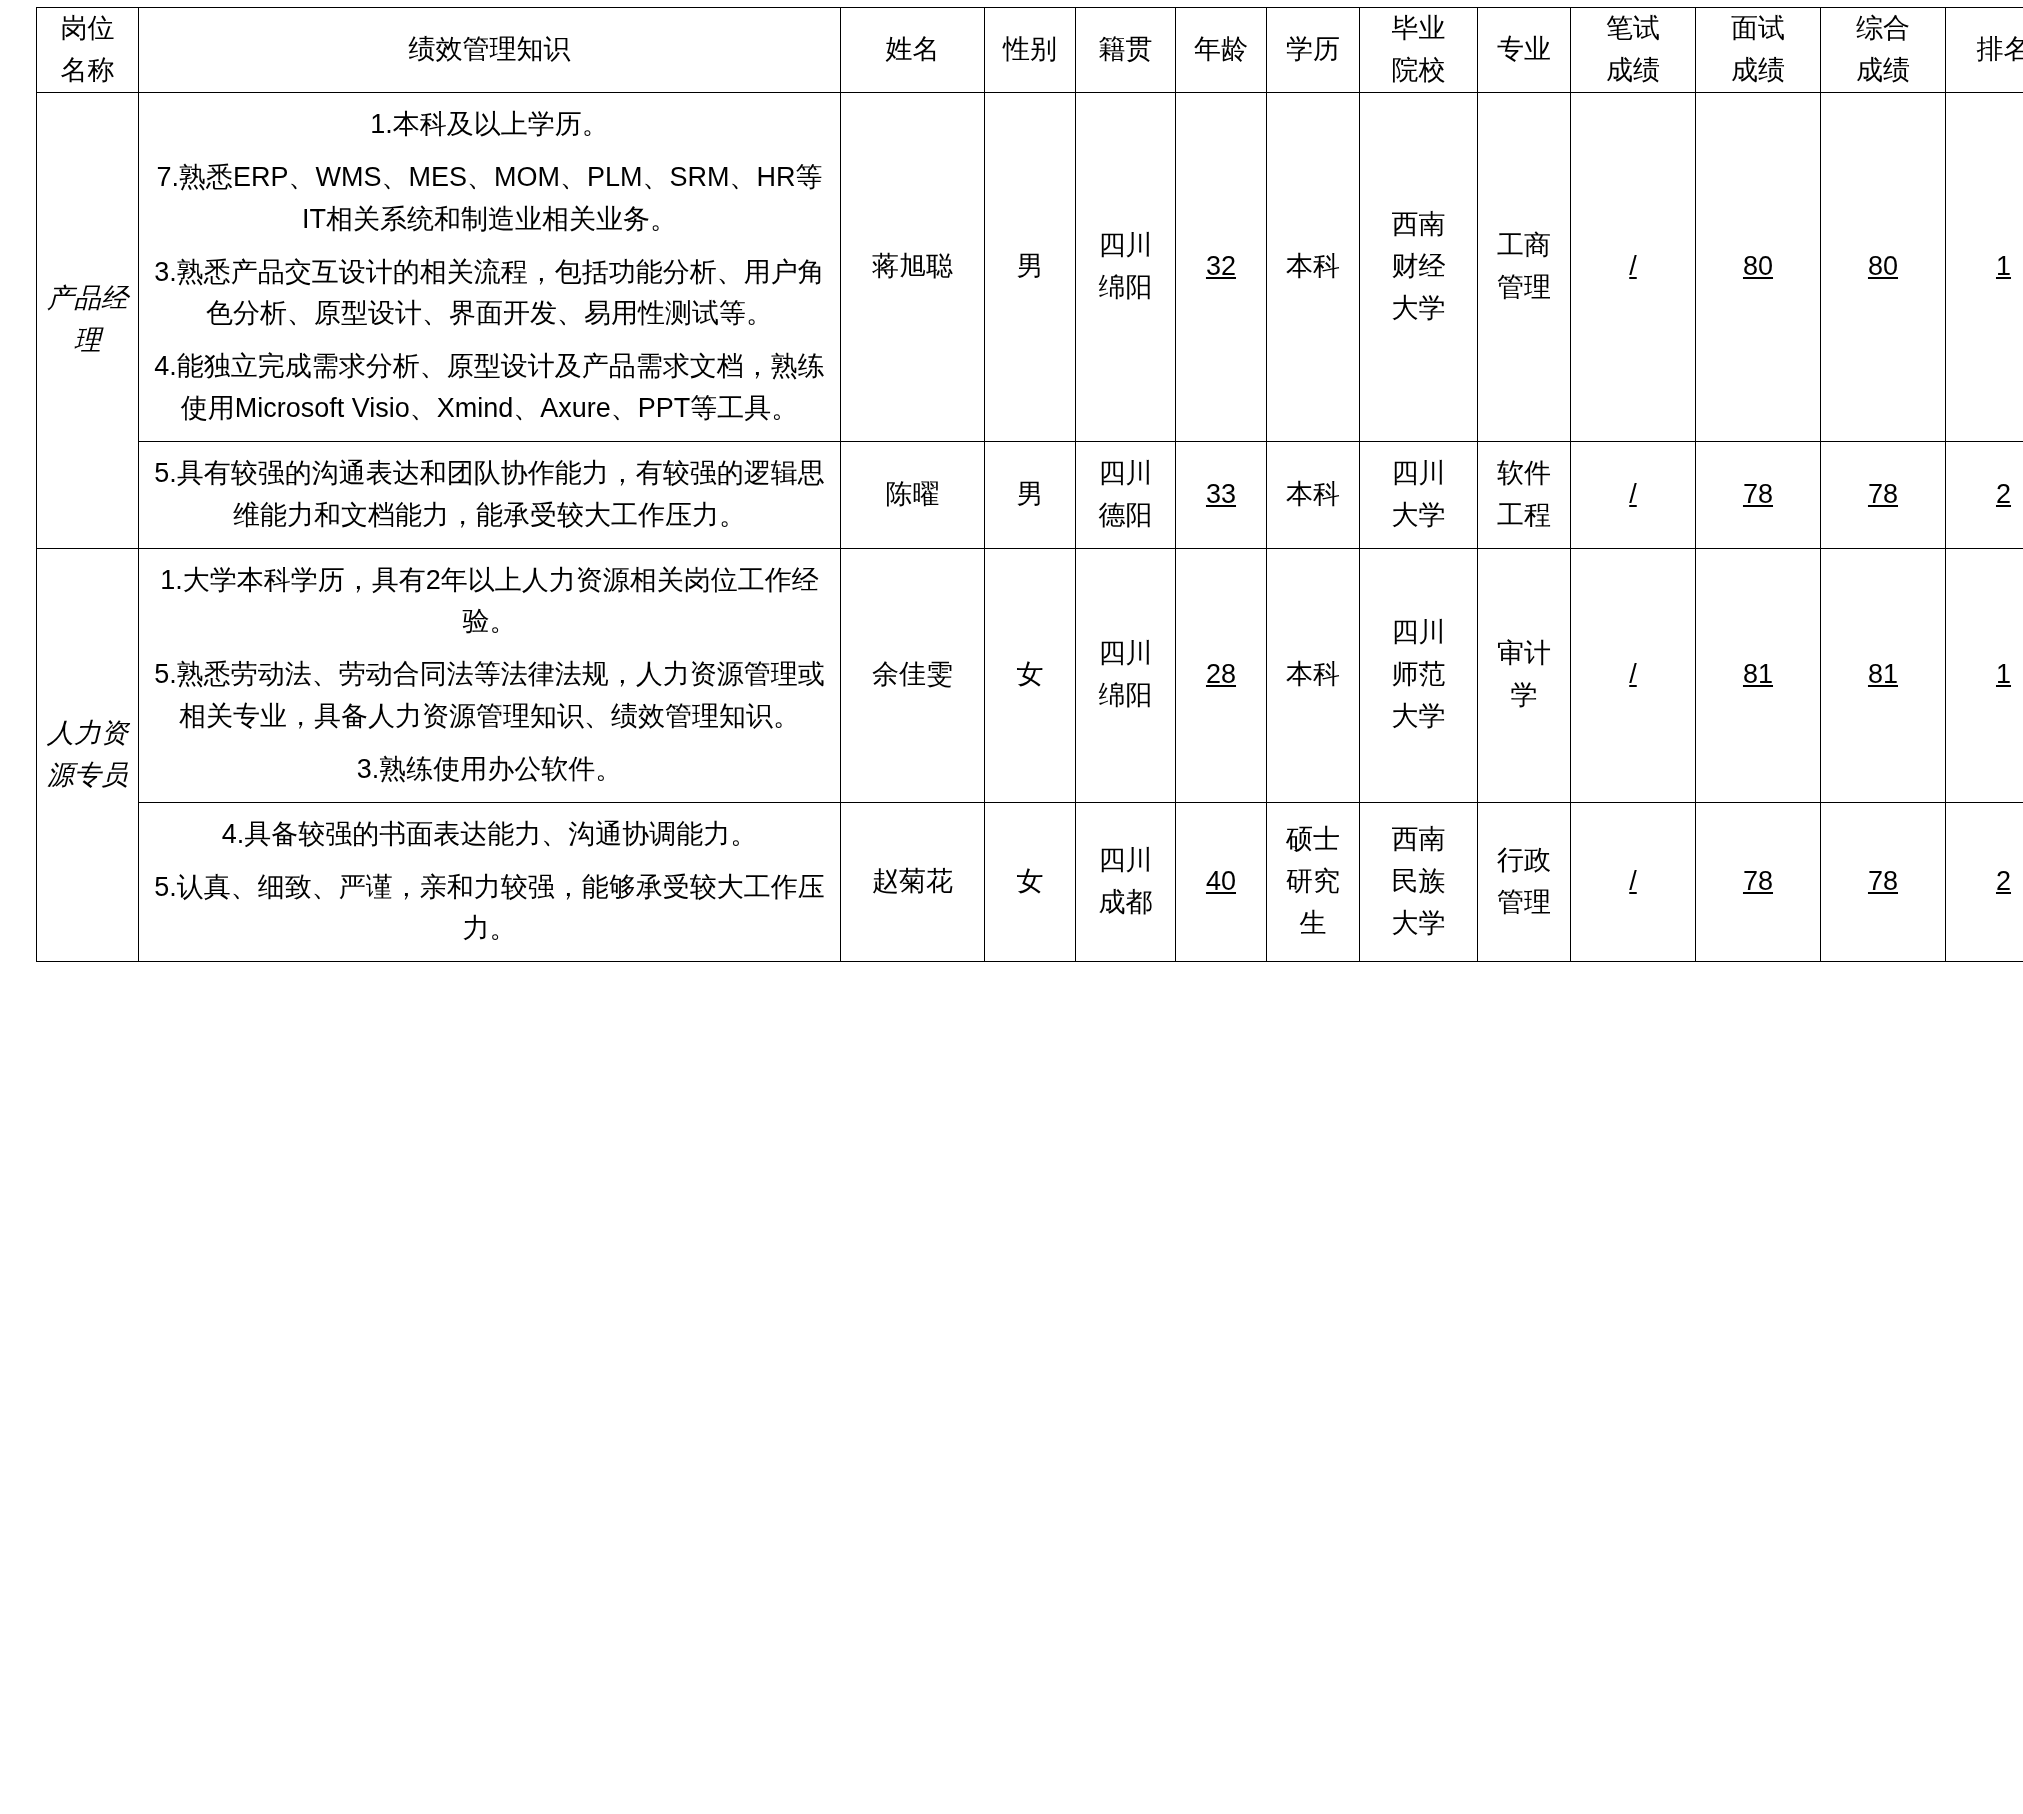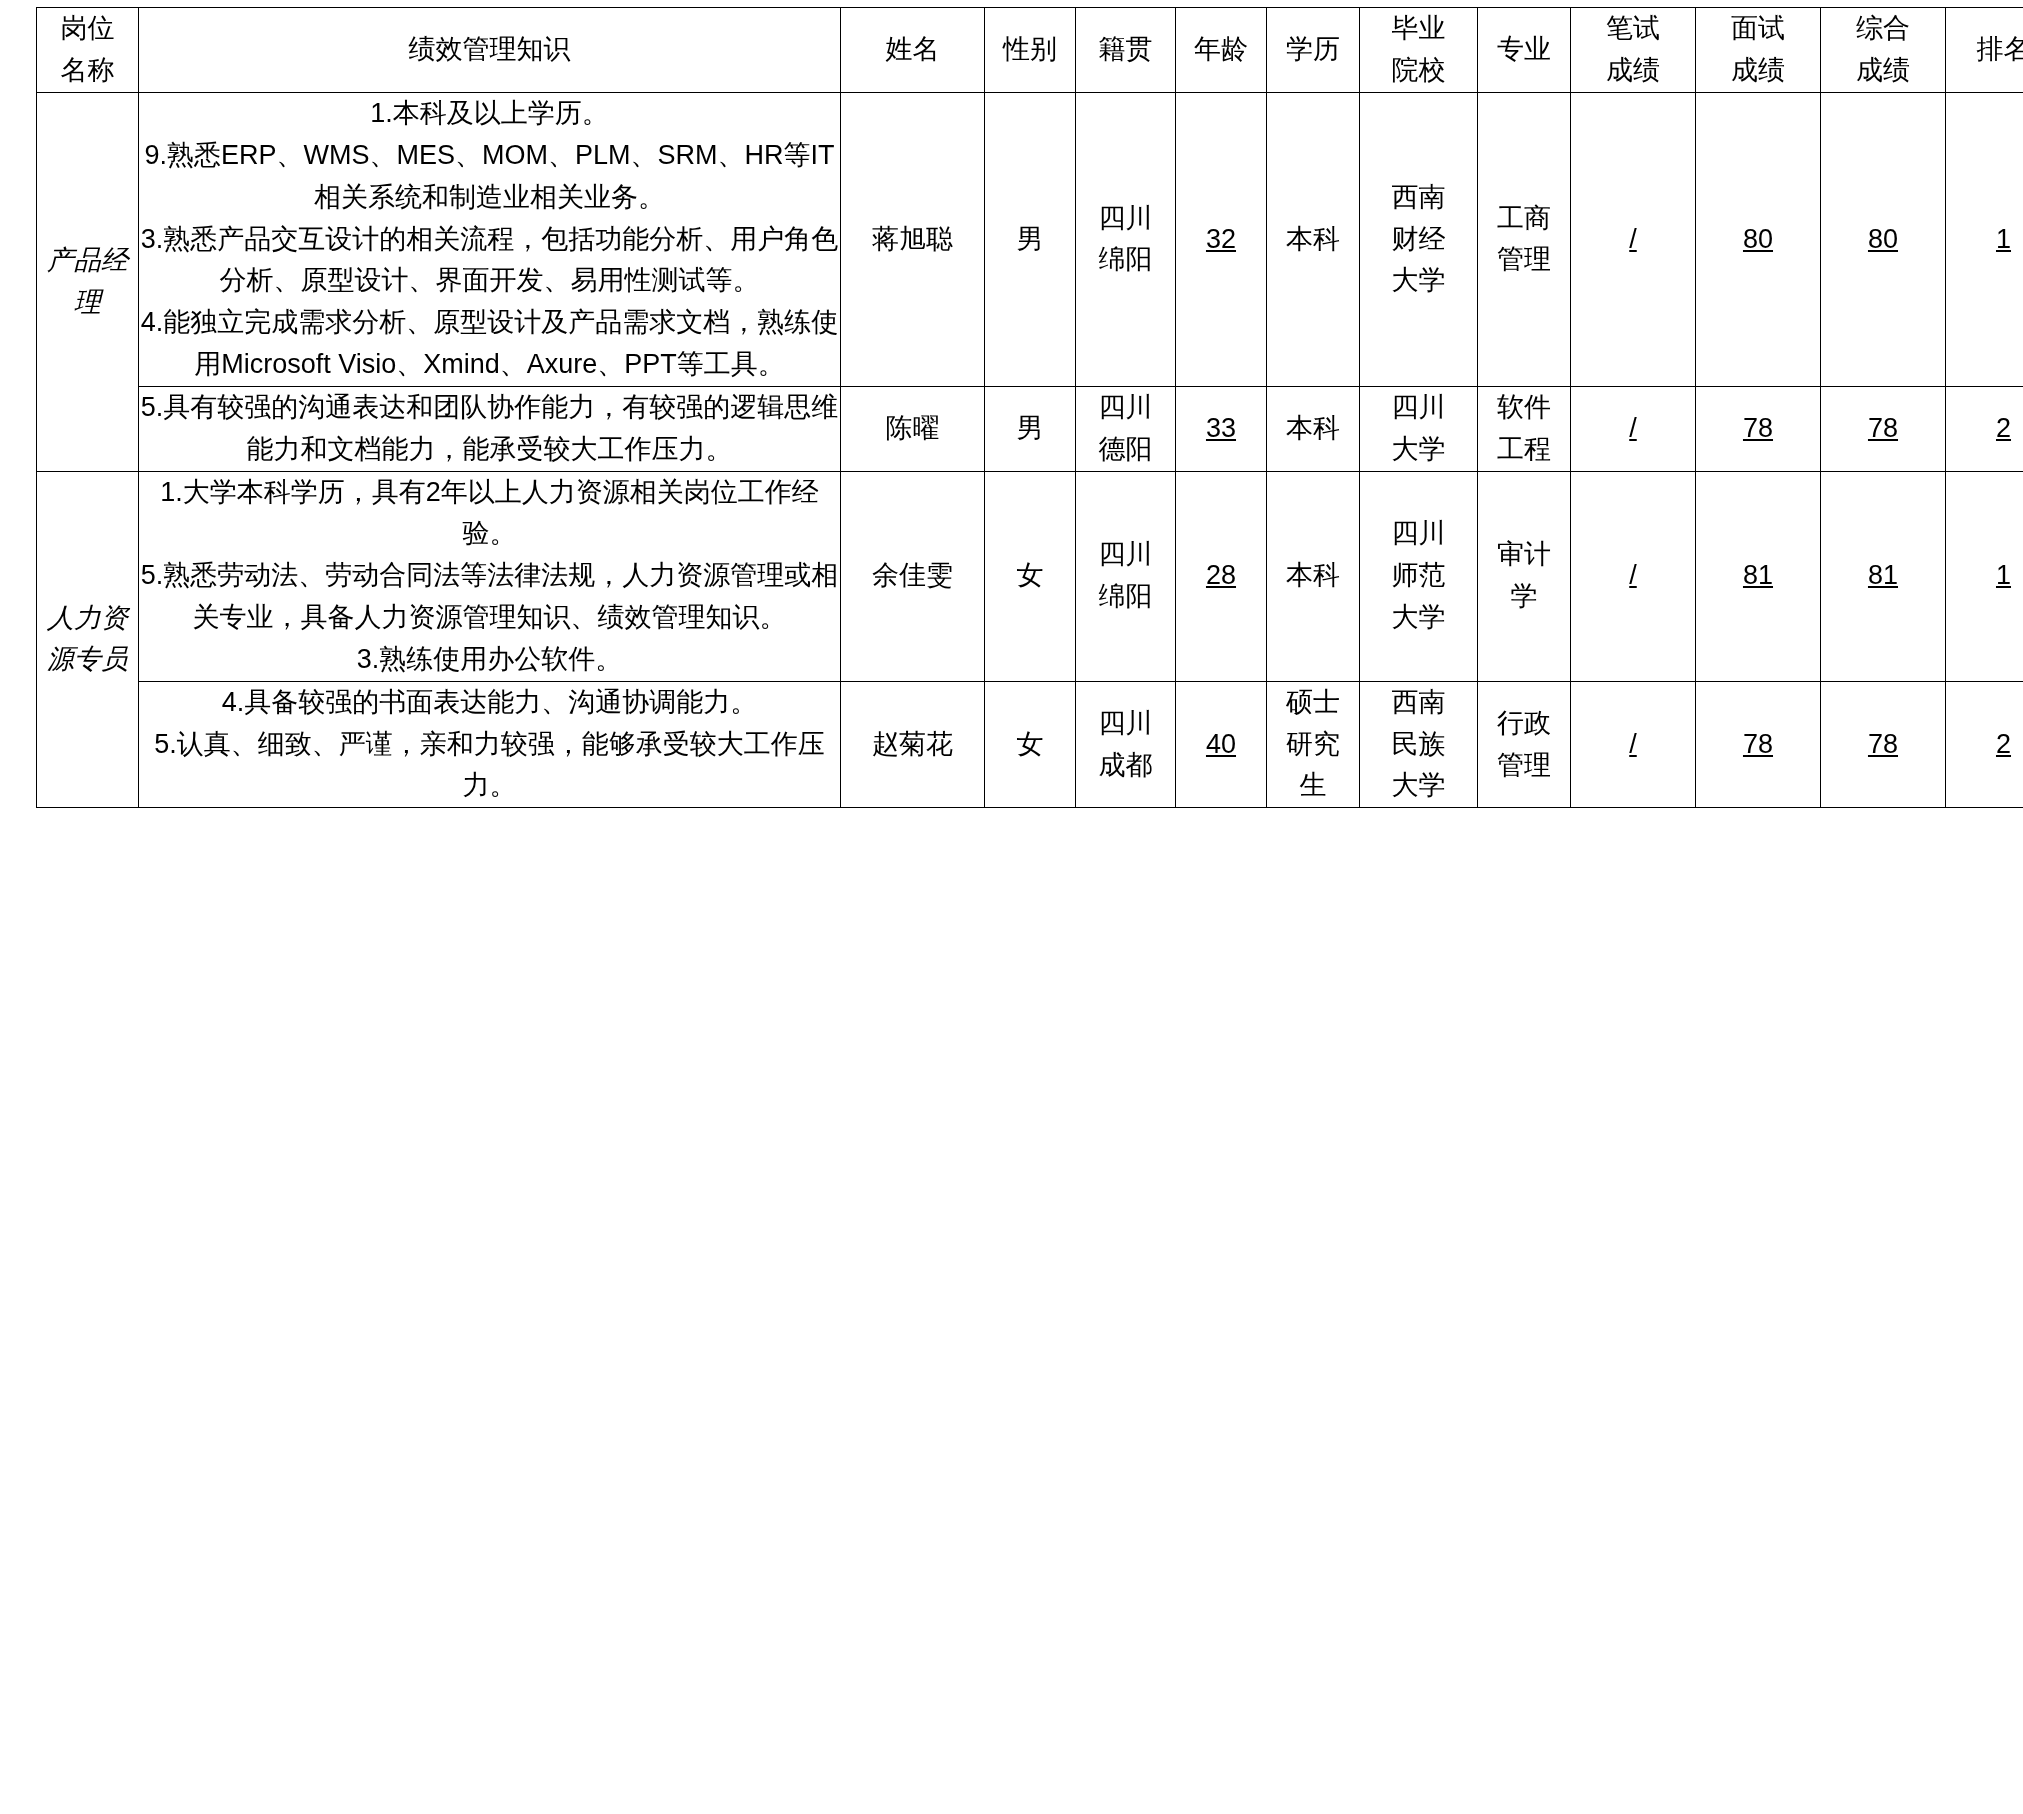--- a/index.html
+++ b/index.html
@@ -61,21 +61,21 @@
     font-style: italic;
   }
   .req-cell {
     text-align: left;
     padding: 14.5px 20px 16.4px 20px;
     font-size: 27px;
     line-height: 2.02;
     vertical-align: top;
   }
   .req-cell p {
-    margin: 0;
+    margin: 11px;
     text-indent: 0;
   }
   .vert {
     font-size: 27px;
     line-height: 1.75;
   }
   .vert .ch { display: block; }
   .num-cell { font-size: 28px; text-decoration: underline; }
   .hdr-2line { line-height: 1.3; }
   .hdr-2line span { display: block; }
@@ -133,21 +133,21 @@
         </th>
         <th>排名</th>
       </tr>
     </thead>
     <tbody>
 
       <tr>
         <td class="post-cell" rowspan="2"><span class="ch">产品</span><span class="ch">经理</span></td>
         <td class="req-cell">
           <p>1.本科及以上学历。</p>
-          <p>9.熟悉ERP、WMS、MES、MOM、PLM、SRM、HR等IT相关系统和制造业相关业务。</p>
+          <p>7.熟悉ERP、WMS、MES、MOM、PLM、SRM、HR等IT相关系统和制造业相关业务。</p>
           <p>3.熟悉产品交互设计的相关流程，包括功能分析、用户角色分析、原型设计、界面开发、易用性测试等。</p>
           <p>4.能独立完成需求分析、原型设计及产品需求文档，熟练使用Microsoft Visio、Xmind、Axure、PPT等工具。</p>
         </td>
         <td>蒋旭聪</td>
         <td>男</td>
         <td class="vert">
             <span class="ch">四川</span>
             <span class="ch">绵阳</span>
           </td>
         <td class="num-cell">32</td>

